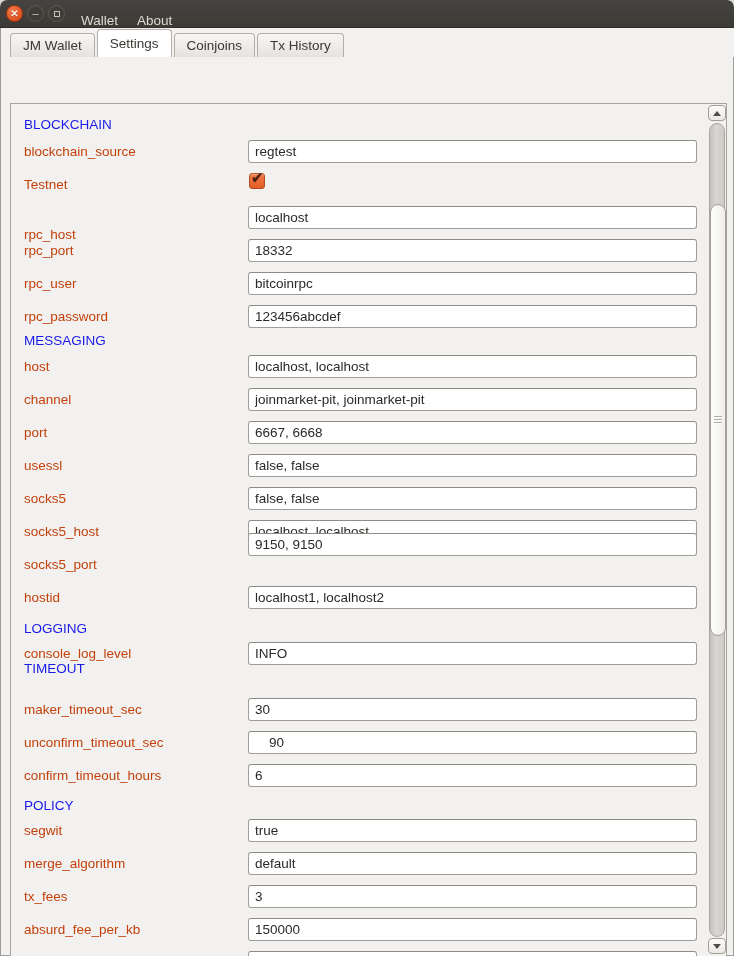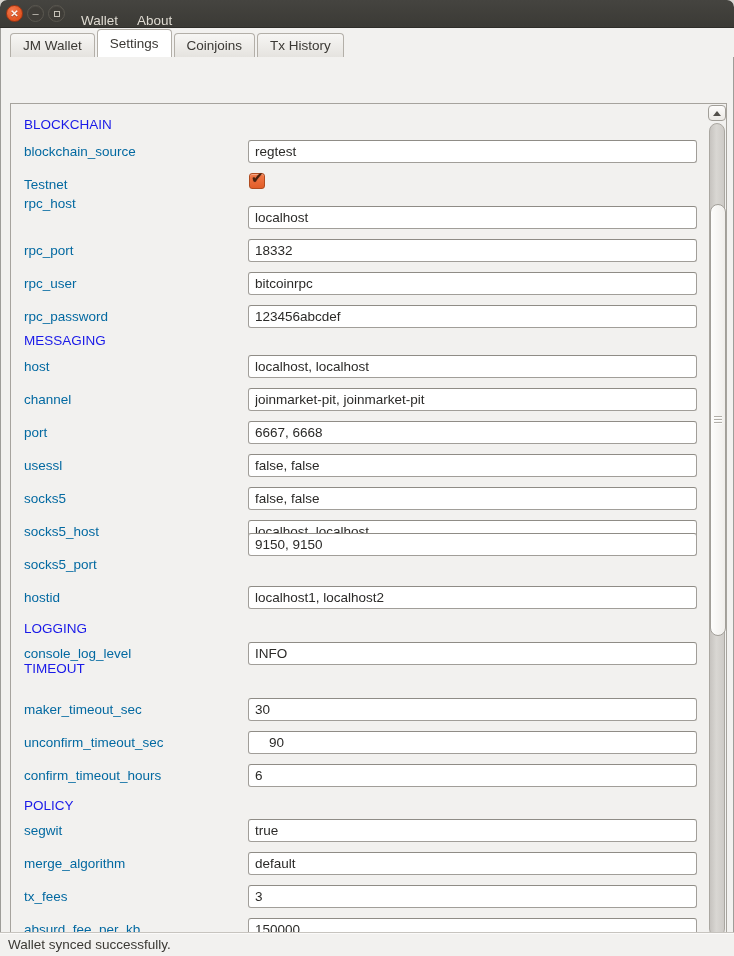--- a/index.html
+++ b/index.html
@@ -52,21 +52,21 @@
   .scrollframe{
     position:absolute;left:10px;top:66px;width:717px;height:863px;
     background:#f2f1ef;border:1px solid #a6a39d;border-radius:0;
     overflow:hidden;
     margin-top:37px;
   }
   .section-header{
     position:absolute;left:13px;font-size:13.5px;color:#1a1ae8;white-space:nowrap;
   }
   .field-label{
-    position:absolute;left:13px;font-size:13.5px;color:#0369a1;white-space:nowrap;
+    position:absolute;left:13px;font-size:13.5px;color:#c2410c;white-space:nowrap;
   }
   .field-input{
     position:absolute;left:237px;width:449px;height:23px;
     background:#ffffff;border:1px solid #a19e99;border-top-color:#8f8c86;
     border-radius:3px;padding:0 6px;
     font-family:"Liberation Sans",sans-serif;font-size:13.5px;color:#2b2a28;
     outline:none;
   }
   .checkbox{
     position:absolute;left:238px;width:16px;height:16px;
@@ -159,21 +159,21 @@
 
   <div class="scrollframe">
     <div id="form-rows">
         <div class="section-header" style="top: 13px;">BLOCKCHAIN</div>
         <span class="field-label" style="top: 40px;">blockchain_source</span>
         <input class="field-input" type="text" value="regtest" style="top: 36px;">
         <span class="field-label" style="top: 73px;">Testnet</span>
         <span class="checkbox" style="top: 69px;">
           <span class="check">✔</span>
         </span>
-        <span class="field-label" style="top: 92px; text-align: center;">rpc_host</span>
+        <span class="field-label" style="top: 123px; text-align: center;">rpc_host</span>
         <input class="field-input" type="text" value="localhost" style="top: 102px;">
         <span class="field-label" style="top: 139px;">rpc_port</span>
         <input class="field-input" type="text" value="18332" style="top: 135px;">
         <span class="field-label" style="top: 172px;">rpc_user</span>
         <input class="field-input" type="text" value="bitcoinrpc" style="top: 168px;">
         <span class="field-label" style="top: 205px;">rpc_password</span>
         <input class="field-input" type="text" value="123456abcdef" style="top: 201px;">
         <div class="section-header" style="top: 229px;">MESSAGING</div>
         <span class="field-label" style="top: 255px;">host</span>
         <input class="field-input" type="text" value="localhost, localhost" style="top: 251px;">
@@ -225,18 +225,14 @@
               <i></i>
             </span>
         </div>
       </div>
       <div class="sb-btn down">
         <span class="arrow down"></span>
       </div>
     </div>
   </div>
 
-  <div class="statusbar">
-    <span class="status-text">Wallet synced successfully.</span>
-    <span class="resize-grip"></span>
-  </div>
 
 </div>
 
 </body></html>

